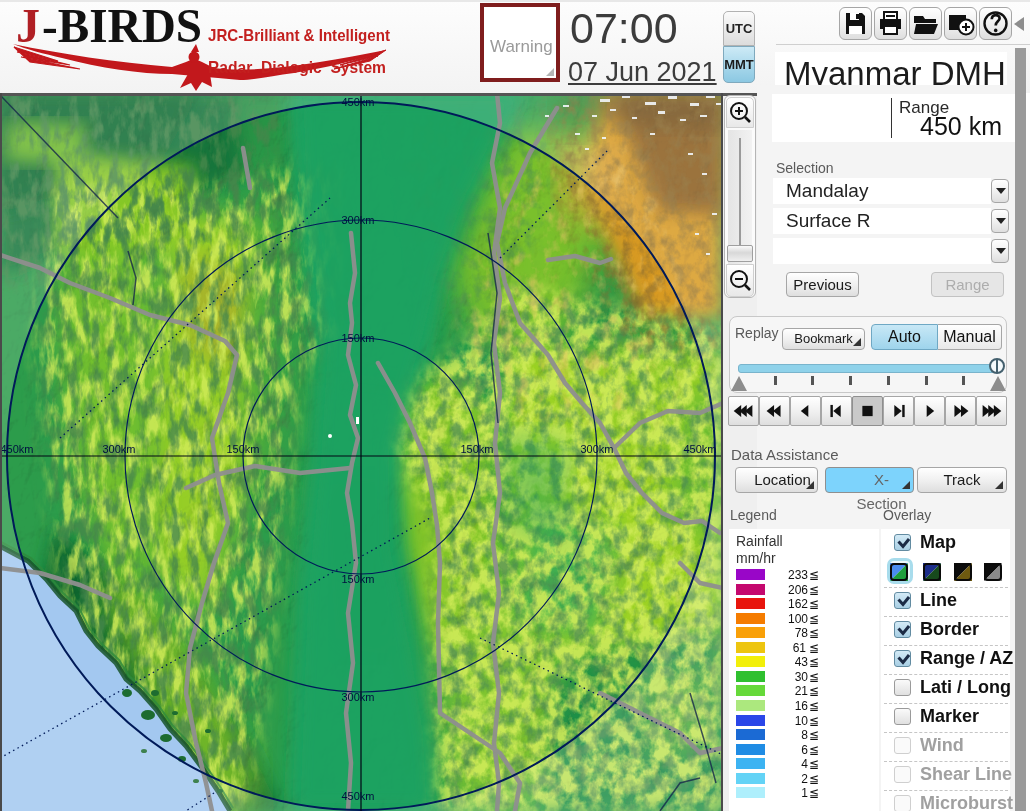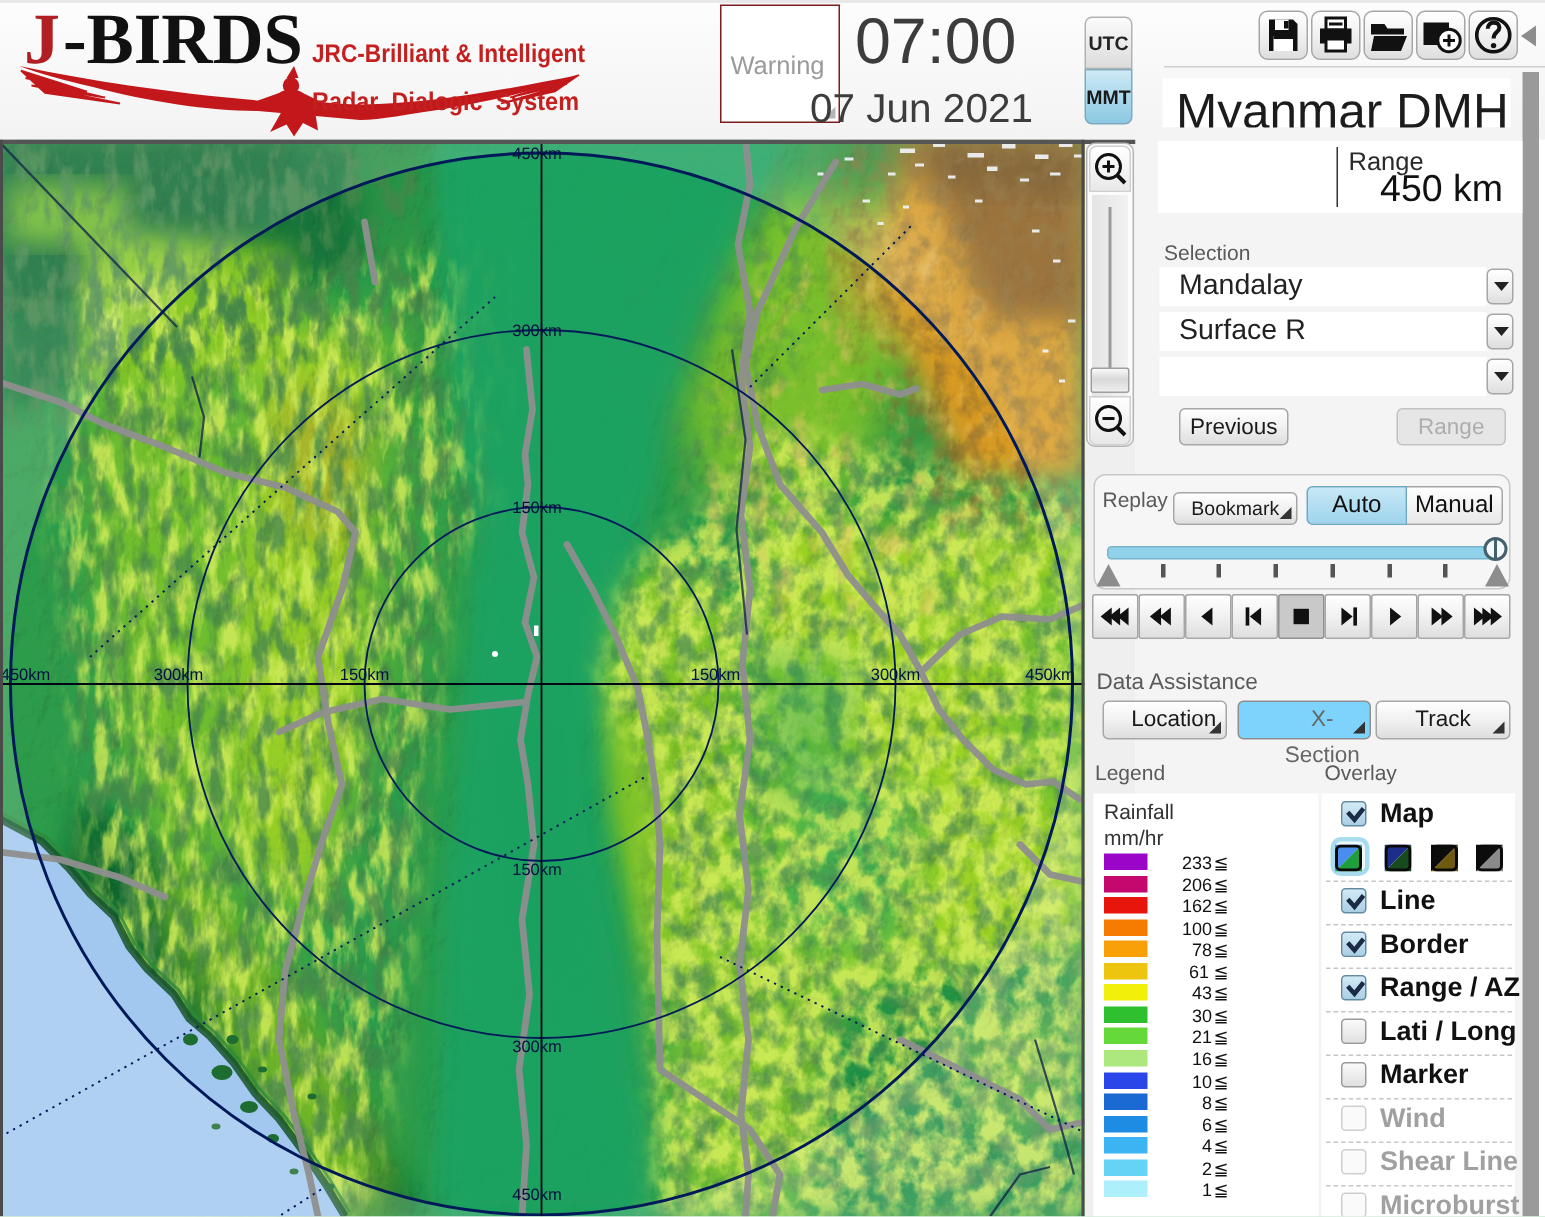--- a/index.html
+++ b/index.html
@@ -37,27 +37,27 @@
 <path d="M191,52 L196,44 L199,52 Z"></path>
 <path d="M188,74 L180,88 L191,83 L196,91 L202,82 L212,87 L210,74 Z"></path>
 </g>
 <text x="16" y="42" style="font-family:'Liberation Serif',serif;font-weight:bold" font-size="48" fill="#b01f24">J</text>
 <text x="42" y="42" style="font-family:'Liberation Serif',serif;font-weight:bold" font-size="48" fill="#111" textLength="160" lengthAdjust="spacingAndGlyphs">-BIRDS</text>
 <text x="208" y="41" style="font-family:'Liberation Sans',sans-serif;font-weight:bold" font-size="17" fill="#c3201f" textLength="182" lengthAdjust="spacingAndGlyphs">JRC-Brilliant &amp; Intelligent</text>
 <text x="208" y="73" style="font-family:'Liberation Sans',sans-serif;font-weight:bold" font-size="17" fill="#c3201f" textLength="178" lengthAdjust="spacingAndGlyphs">Radar&nbsp;&nbsp;Dialogic&nbsp;&nbsp;System</text>
 </svg>
     </div>
 
-  <div class="abs" style="left:480px;top:3px;width:80px;height:79px;background:#fff;border:1px solid #7f1d1d;">
+  <div class="abs" style="left:480px;top:3px;width:80px;height:79px;background:#fff;border:4px solid #7f1d1d;">
      <div style="position:absolute;left:6px;top:30px;color:#9a9a9a;font-size:17px;">Warning</div>
      <div style="position:absolute;right:2px;bottom:2px;border-left:8px solid transparent;border-bottom:8px solid #b5b5b5;"></div>
   </div>
 
   <div class="abs" style="left:570px;top:4px;width:150px;height:44px;color:#3c3c3c;font-size:43px;">07:00</div>
-  <div class="abs" style="left:540px;top:57px;width:170px;height:28px;color:#3c3c3c;font-size:27px;">07 Jun 2021</div>
+  <div class="abs" style="left:568px;top:57px;width:170px;height:28px;color:#3c3c3c;font-size:27px;text-decoration:underline;">07 Jun 2021</div>
 
   <div class="abs" style="left:723px;top:11px;width:32px;height:35px;border:1px solid #b2b2b2;border-radius:5px 5px 0 0;background:linear-gradient(#fbfbfb,#dcdcdc);font-size:13px;font-weight:bold;color:#222;text-align:center;line-height:33px;">UTC</div>
   <div class="abs" style="left:723px;top:46px;width:32px;height:37px;border:1px solid #7fa9bd;border-radius:0 0 5px 5px;background:linear-gradient(#cdeaf6,#9ed2e8 70%,#8cc8e2);font-size:13px;font-weight:bold;color:#1a1a1a;text-align:center;line-height:35px;">MMT</div>
 
   <div id="toolbar">
       <div class="btn" style="left:839px;top:7px;width:33px;height:33px;border-radius:6px;"><svg width="31" height="31" viewBox="0 0 31 31">
           <path d="M6,5 h16 l3,3 v18 h-19 z" fill="#111"></path>
           <rect x="10" y="5" width="9" height="7" fill="#fff"></rect>
           <rect x="16" y="6" width="3" height="5" fill="#111"></rect>
           <rect x="9" y="16" width="13" height="10" fill="#fff"></rect>

